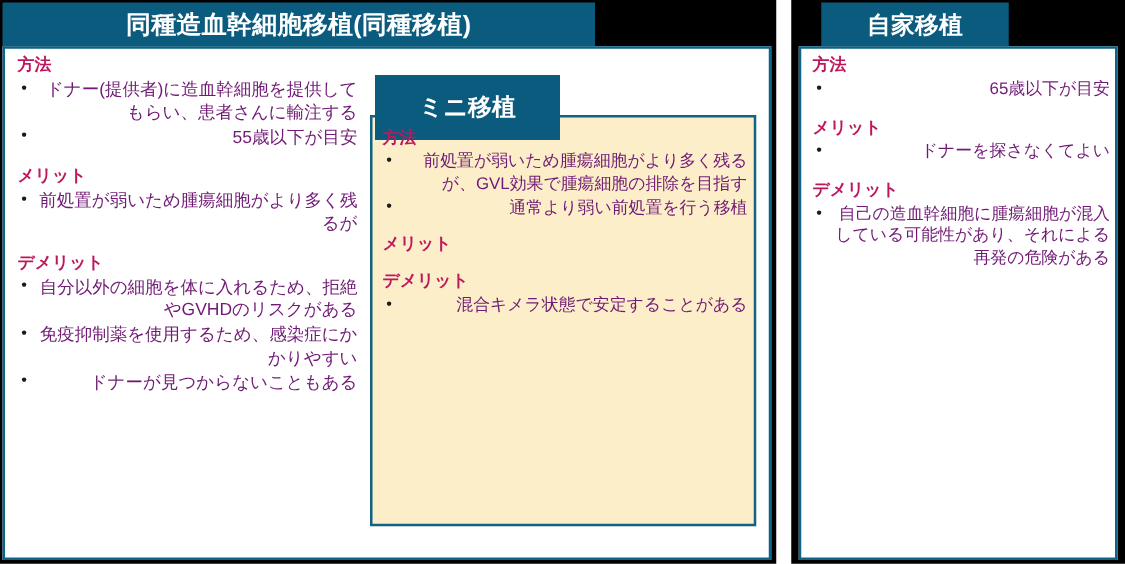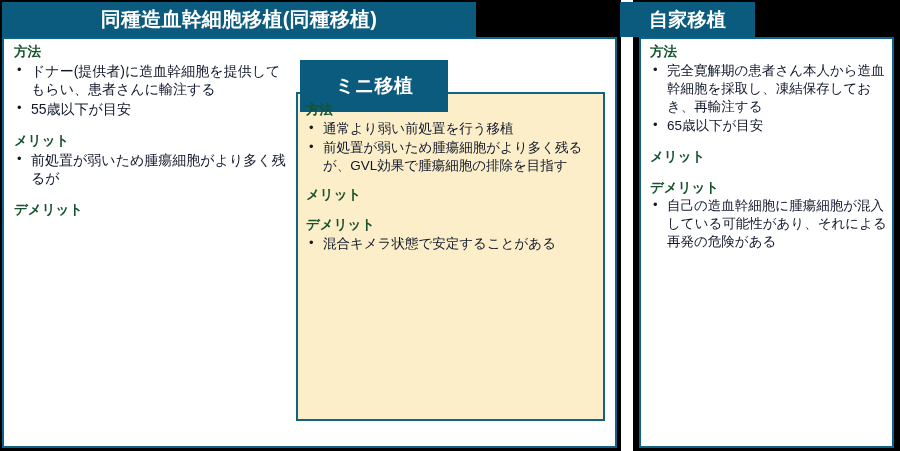--- a/index.html
+++ b/index.html
@@ -75,23 +75,23 @@
     white-space: nowrap;
   }
   #title-allo {
     left: 2px;
     top: 2px;
     width: 474px;
     height: 35px;
     font-size: 20px;
   }
   #title-auto {
-    left: 620px;
+    left: 657px;
     top: 2px;
-    width: 135px;
+    width: 150px;
     height: 35px;
     font-size: 19px;
   }
 
   
   #panel-mini-title {
     position: absolute;
     left: 300px;
     top: 60px;
     width: 148px;
@@ -141,40 +141,40 @@
     width: 238px;
   }
 
   
   .section {
     margin-bottom: 14px;
   }
   .section:last-child { margin-bottom: 0; }
 
   .section-heading {
-    color: #14532d;
+    color: #be185d;
     font-weight: bold;
     font-size: 13.5px;
     line-height: 1.25;
     margin-bottom: 1px;
   }
 
   ul.bullets {
     list-style: none;
     margin: 0;
     padding: 0;
   }
   ul.bullets > li {
     position: relative;
     padding-left: 17px;
-    color: #0f172a;
+    color: #701a75;
     font-size: 14px;
     line-height: 1.33;
     margin: 0 0 1px 0;
-    text-align: left;
+    text-align: right;
   }
   ul.bullets > li::before {
     content: "\2022";
     position: absolute;
     left: 3px;
     top: -1px;
     font-size: 13px;
     color: #1a1a1a;
   }
 
@@ -206,32 +206,37 @@
 
     <div class="section">
       <div class="section-heading">メリット</div>
       <ul class="bullets">
         <li>前処置が弱いため腫瘍細胞がより多く残るが</li>
       </ul>
     </div>
 
     <div class="section">
       <div class="section-heading">デメリット</div>
+      <ul class="bullets">
+        <li>自分以外の細胞を体に入れるため、拒絶やGVHDのリスクがある</li>
+        <li>免疫抑制薬を使用するため、感染症にかかりやすい</li>
+        <li>ドナーが見つからないこともある</li>
+      </ul>
     </div>
   </div>
 
   <div id="panel-mini-body"></div>
   <div id="panel-mini-title" class="panel-title">ミニ移植</div>
 
   <div id="content-mini" class="content">
     <div class="section">
       <div class="section-heading">方法</div>
       <ul class="bullets">
+        <li>前処置が弱いため腫瘍細胞がより多く残るが、GVL効果で腫瘍細胞の排除を目指す</li>
         <li>通常より弱い前処置を行う移植</li>
-        <li>前処置が弱いため腫瘍細胞がより多く残るが、GVL効果で腫瘍細胞の排除を目指す</li>
       </ul>
     </div>
     <div class="section">
       <div class="section-heading">メリット</div>
     </div>
     <div class="section">
       <div class="section-heading">デメリット</div>
       <ul class="bullets">
         <li>混合キメラ状態で安定することがある</li>
       </ul>
@@ -239,27 +244,27 @@
   </div>
 
   <div id="panel-auto-frame" class="panel-frame"></div>
   <div id="panel-auto-body" class="panel-body"></div>
   <div id="title-auto" class="panel-title">自家移植</div>
 
   <div id="content-auto" class="content">
     <div class="section">
       <div class="section-heading">方法</div>
       <ul class="bullets">
-        <li>完全寛解期の患者さん本人から造血幹細胞を採取し、凍結保存しておき、再輸注する</li>
         <li>65歳以下が目安</li>
       </ul>
     </div>
     <div class="section">
       <div class="section-heading">メリット</div>
       <ul class="bullets">
+        <li>ドナーを探さなくてよい</li>
       </ul>
     </div>
     <div class="section">
       <div class="section-heading">デメリット</div>
       <ul class="bullets">
         <li>自己の造血幹細胞に腫瘍細胞が混入している可能性があり、それによる再発の危険がある</li>
       </ul>
     </div>
   </div>
 

